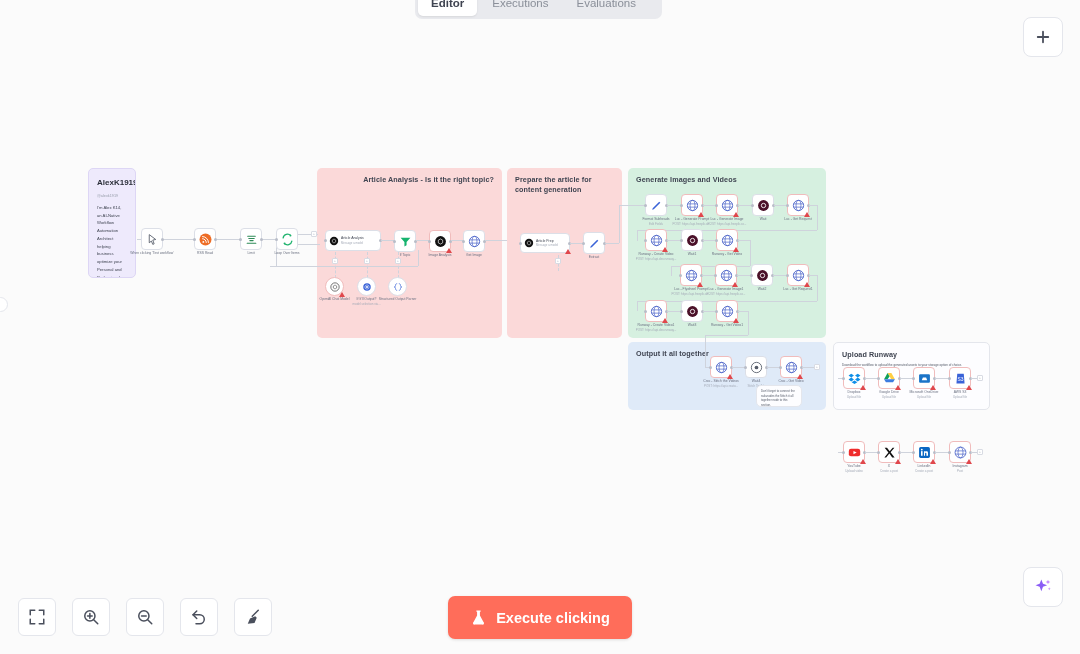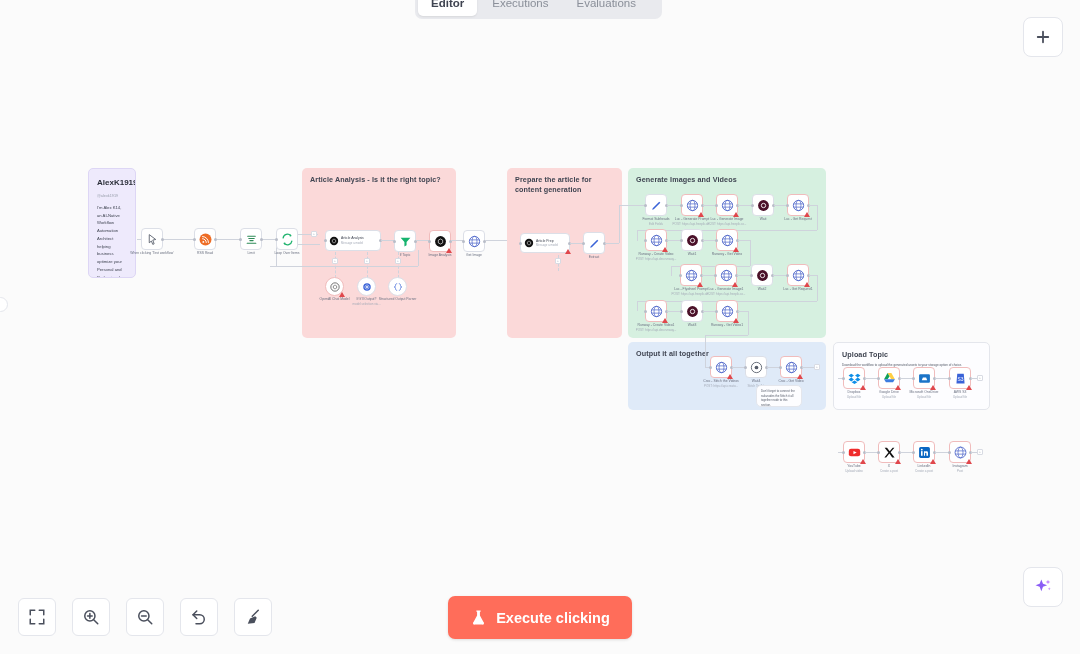--- a/index.html
+++ b/index.html
@@ -143,38 +143,38 @@
   <div class="sticky sk-lilac" style="left:88px; top:168px; width:48px; height:110px;">
     <div class="note-md">
       <h1>AlexK1919</h1>
       <div class="muted">@alexk1919</div>
       <p>I'm Alex K14, an AI-Native Workflow Automation Architect helping business optimize your Personal and Professional life.</p>
 
     </div>
   </div>
 
 
-  <div class="sticky sk-pink" style="left:302px; top:168px; width:154px; height:170px;">
+  <div class="sticky sk-pink" style="left:317px; top:168px; width:185px; height:170px;text-align:right;">
     <div class="st-title">Article Analysis - Is it the right topic?</div>
   </div>
 
   <div class="sticky sk-green" style="left:628px; top:168px; width:198px; height:170px;">
     <div class="st-title">Generate Images and Videos</div>
   </div>
 
   <div class="sticky sk-pink" style="left:507px; top:168px; width:115px; height:170px;">
     <div class="st-title">Prepare the article for content generation</div>
   </div>
 
   <div class="sticky sk-lblue" style="left:628px; top:342px; width:198px; height:68px;">
     <div class="st-title">Output it all together</div>
   </div>
 
   <div class="sticky sk-white" style="left:833px; top:342px; width:157px; height:68px;">
-    <div class="st-title">Upload Topic</div>
+    <div class="st-title">Upload Runway</div>
     <div class="st-body" style="font-size:3.1px;">Download the workflow to upload the generated assets to your storage option of choice.</div>
   </div>
 
 
   <div class="wire" style="left:137px; top:239px; width:14px;"></div>
   <div class="wire" style="left:163px; top:239px; width:31px;"></div>
   <div class="wire" style="left:217px; top:239px; width:23px;"></div>
   <div class="wire" style="left:262px; top:239px; width:14px;"></div>
   <div class="wire" style="left:298px; top:234px; width:12px;"></div>
   <div class="wire dash" style="left:310px; top:234px; width:8px;"></div>

